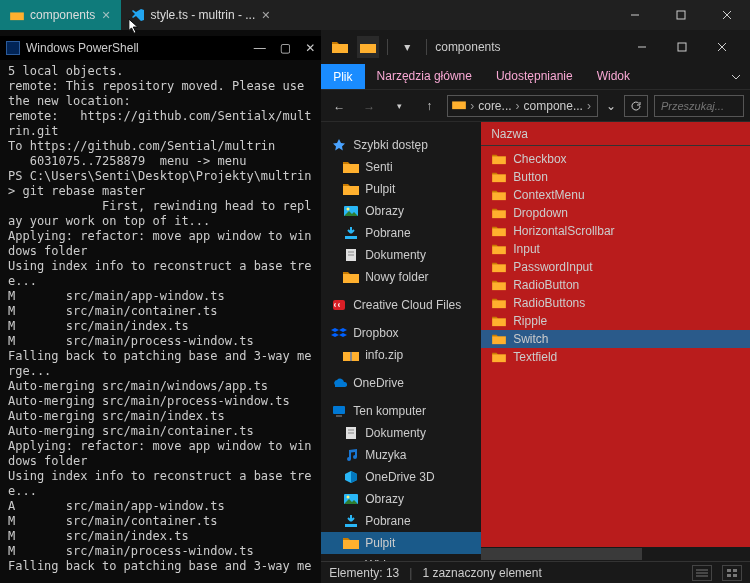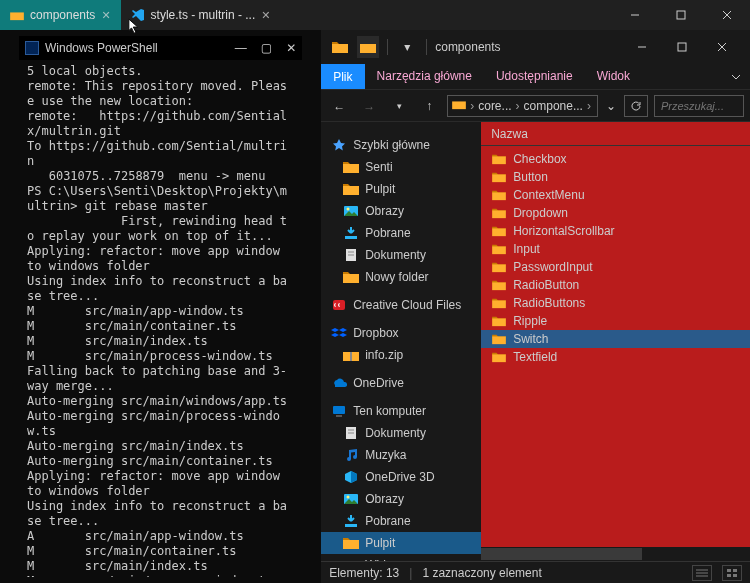--- a/index.html
+++ b/index.html
@@ -11,21 +11,21 @@
 .tab.active{background:#0f7b7b}
 .tab .fav{width:14px;height:14px;display:flex;align-items:center;justify-content:center}
 .tab .close{margin-left:auto;font-size:11px;opacity:.7}
 .winctrl{margin-left:auto;display:flex}
 .winbtn{width:46px;display:flex;align-items:center;justify-content:center;color:#ddd}
 .winbtn svg{width:10px;height:10px;stroke:#ccc;fill:none;stroke-width:1}
 .cursor{position:absolute;left:128px;top:18px;width:14px;height:18px;z-index:5;pointer-events:none}
 
 
 .split{display:flex;height:553px}
-.left{width:370px;background:#0c0c0c;display:flex;flex-direction:column;padding:6px 19px}
+.left{width:370px;background:#0c0c0c;display:flex;flex-direction:column;padding:6px 0}
 .right{flex:1;background:#191919;display:flex;flex-direction:column}
 
 
 .ps-title{height:24px;background:#000;display:flex;align-items:center;padding:0 6px;gap:6px;color:#ccc}
 .ps-title .t{font-size:12px}
 .ps-ctrls{margin-left:auto;display:flex;gap:14px}
 .ps-ctrls span{font-size:12px}
 .term{flex:1;background:#0c0c0c;padding:4px 8px;color:#ccc;font-family:Consolas,monospace;font-size:12px;line-height:15px;white-space:pre-wrap;word-break:break-all;overflow:hidden}
 
 
@@ -240,21 +240,21 @@
     </div>
 
     <div class="body">
       <div class="tree" id="tree">
           <div class="tree-item group">
             <span class="ico">
               <svg width="16" height="14" viewBox="0 0 16 14">
                 <path fill="#4aa3ff" d="M8 1l2 4 4 .5-3 3 .8 4L8 10l-3.8 2.5.8-4-3-3 4-.5z"></path>
               </svg>
             </span>
-            <span>Szybki główne</span>
+            <span>Szybki dostęp</span>
           </div>
           <div class="tree-item">
             <span class="ico">
               <svg width="16" height="14" viewBox="0 0 16 14">
                 <path class="fyb" d="M0 2h5l2 2h9v1H0z"></path>
                 <path class="fy" d="M0 4h16v9H0z"></path>
               </svg>
             </span>
             <span>Senti</span>
           </div>

